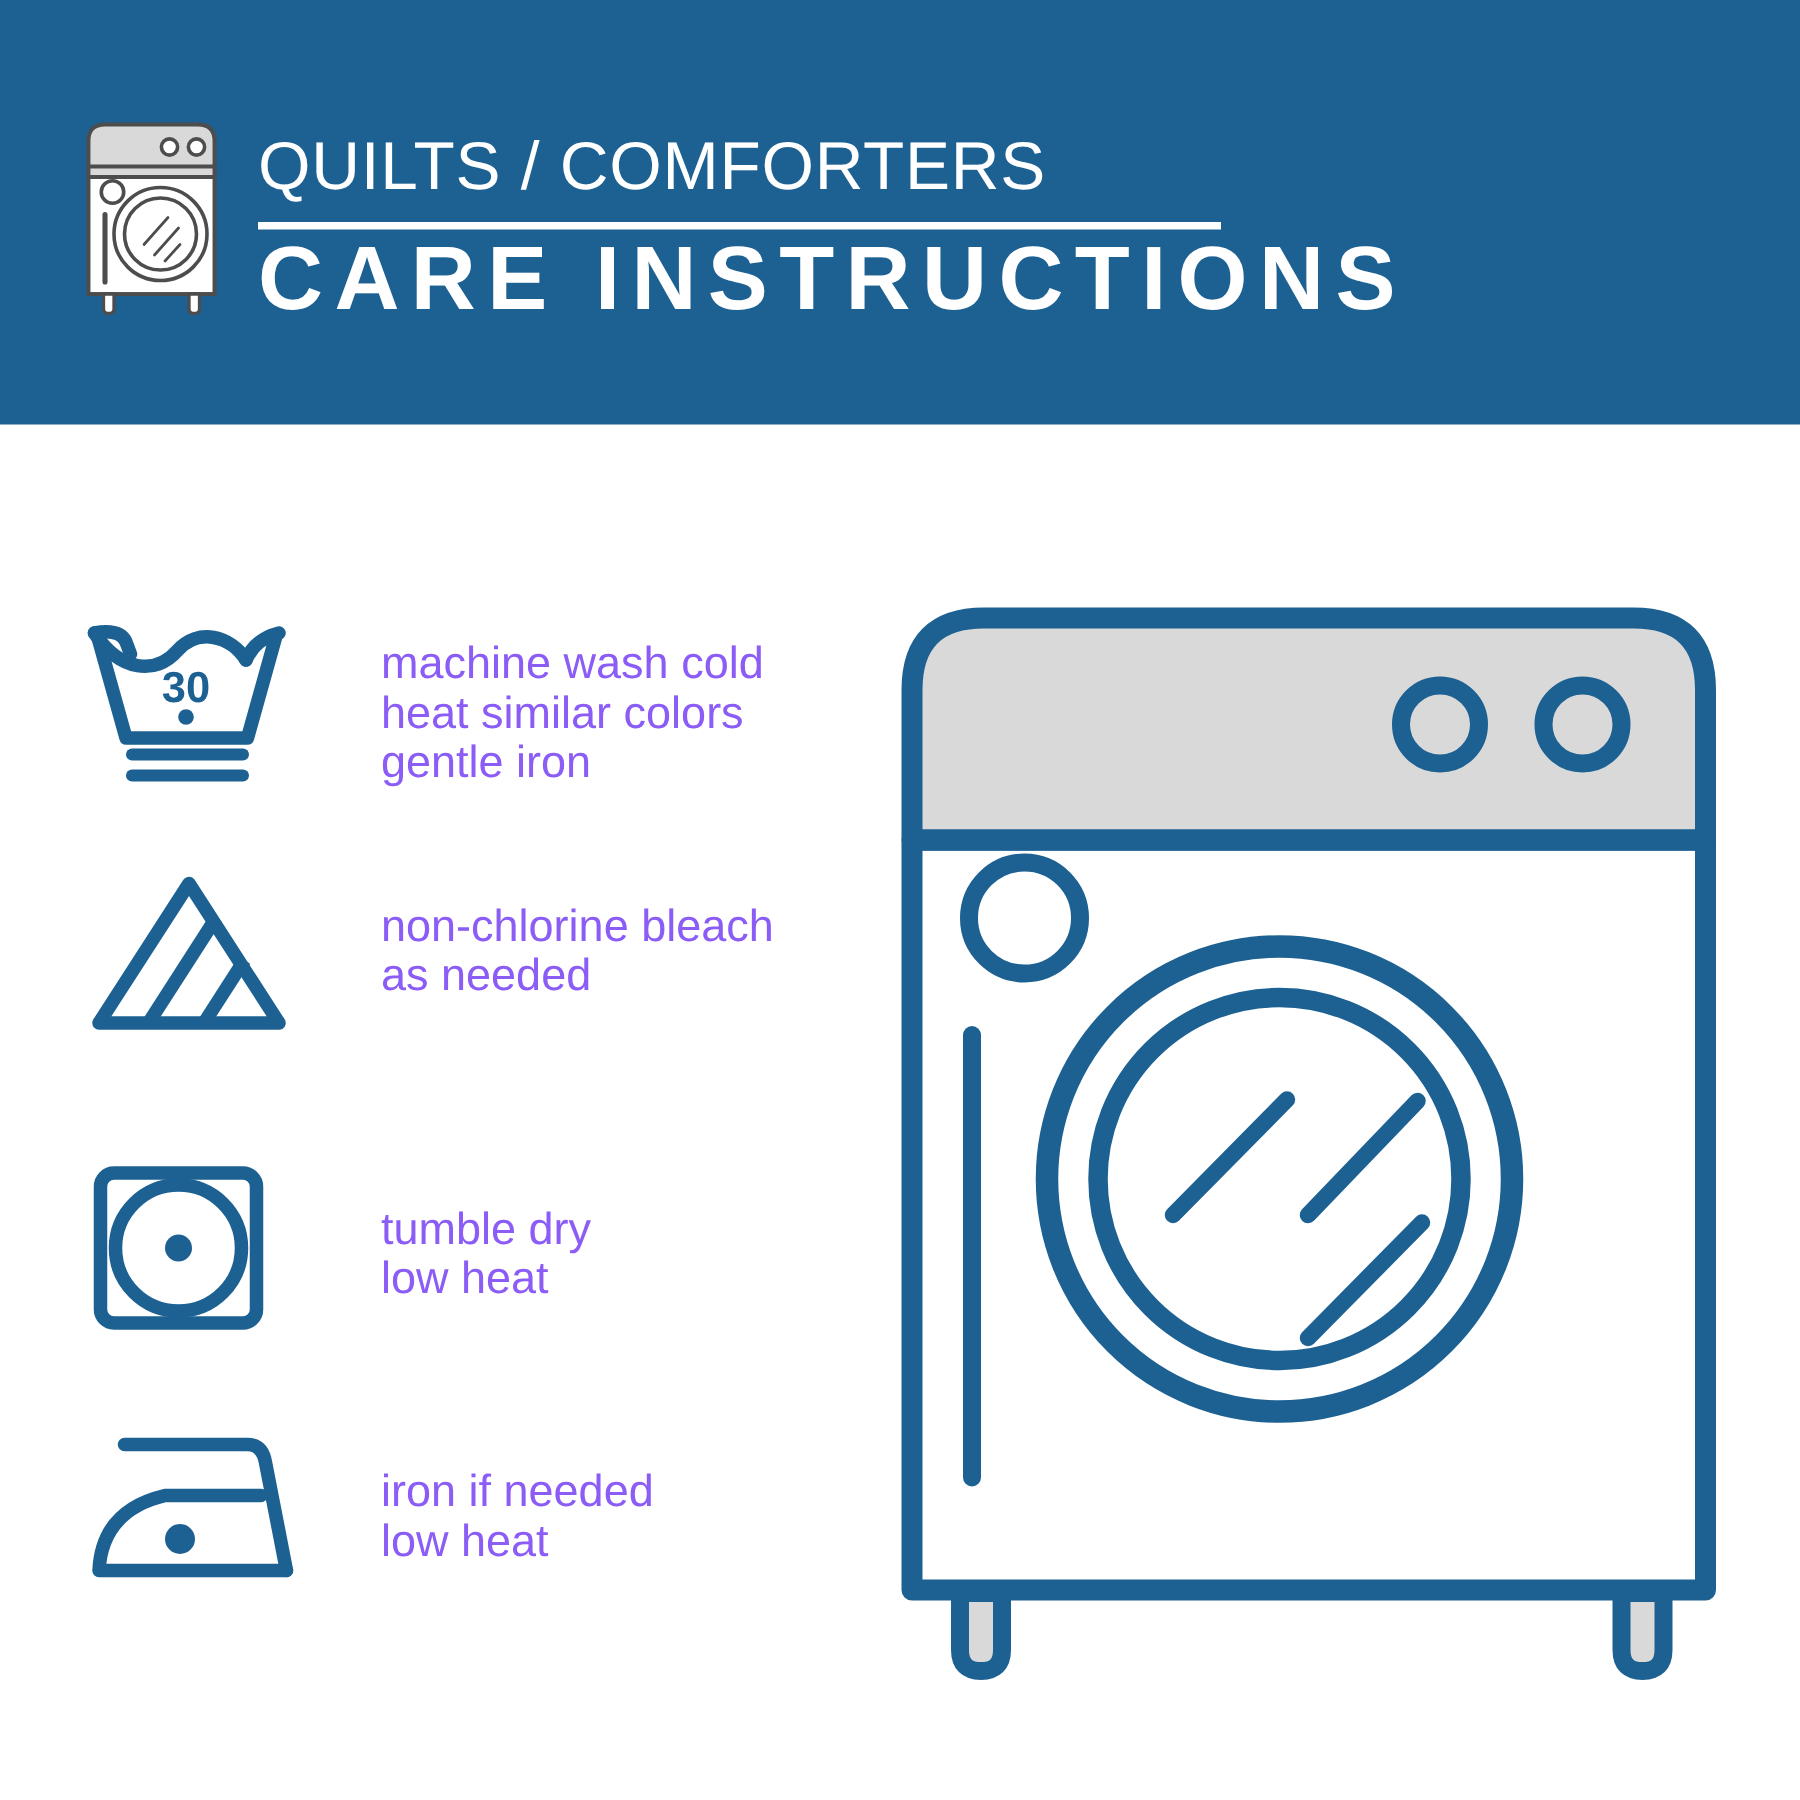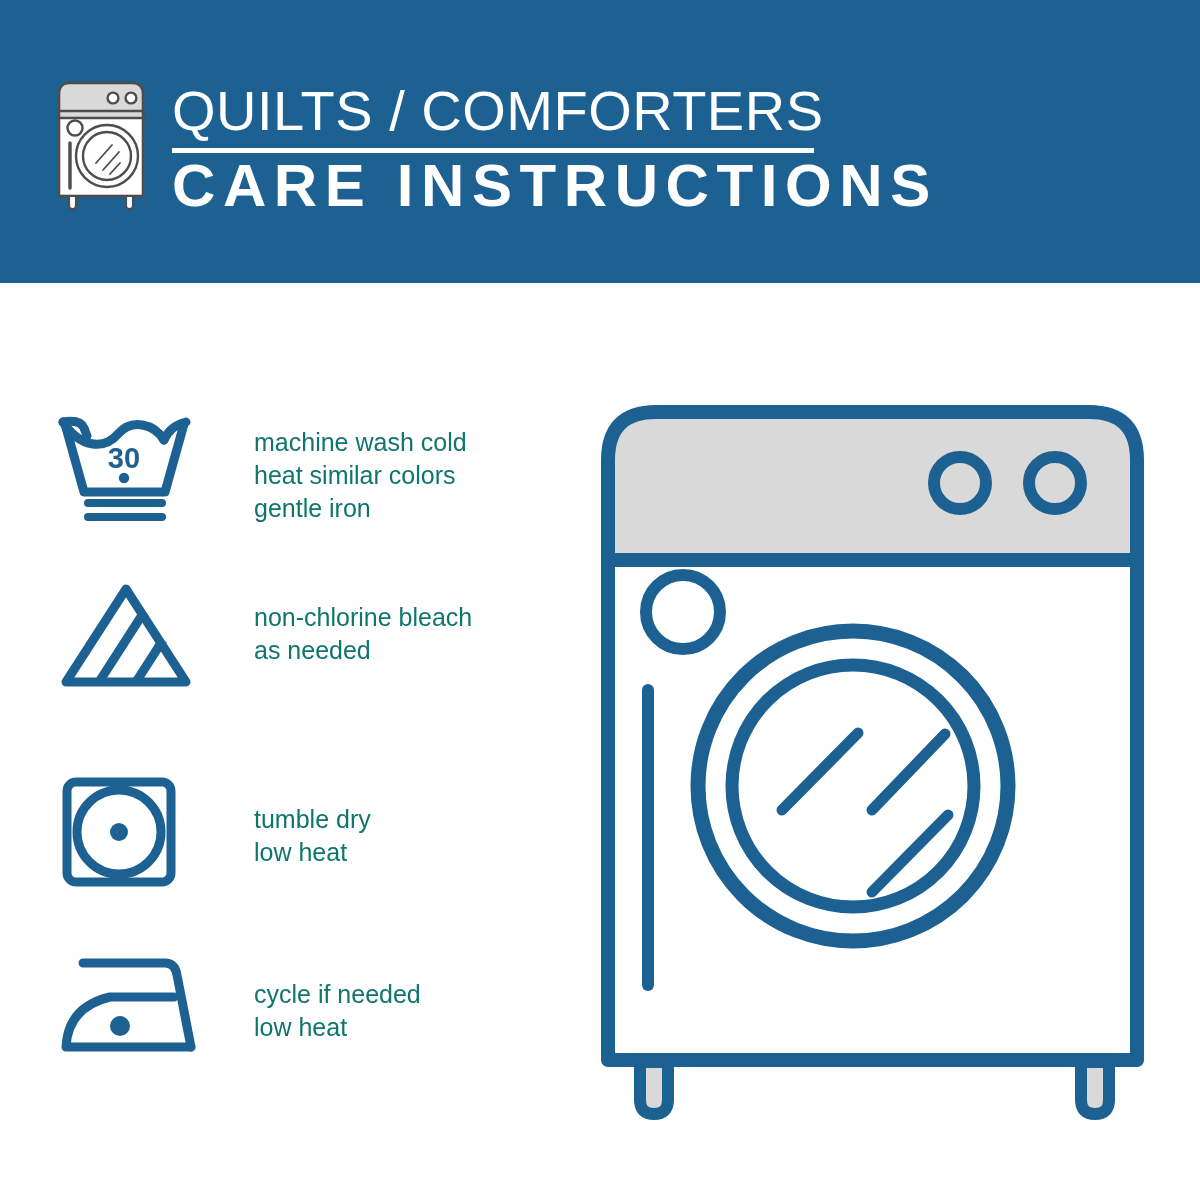--- a/index.html
+++ b/index.html
@@ -31,21 +31,21 @@
     width: 108px;
     height: 135px;
   }
   #header-titles {
     position: absolute;
     left: 172px;
     top: 80px;
     width: 660px;
   }
   #title-line-1 {
-    font-size: 56px;
+    font-size: 45px;
     font-weight: 300;
     color: #ffffff;
     letter-spacing: 0.5px;
     line-height: 62px;
     white-space: nowrap;
     font-family: "Liberation Sans", sans-serif;
   }
   #title-divider {
     width: 642px;
     height: 5px;
@@ -78,23 +78,23 @@
     width: 560px;
   }
   .care-symbol {
     position: absolute;
     left: 58px;
     top: 0;
   }
   .care-text {
     position: absolute;
     left: 254px;
-    font-size: 25px;
+    font-size: 30px;
     line-height: 33px;
-    color: #0f766e;
+    color: #8b5cf6;
     font-family: "Liberation Sans", sans-serif;
     font-weight: normal;
     white-space: nowrap;
   }
   .care-text div { display: block; }
 
   #row-wash   { top: 131px; }
   #row-bleach { top: 301px; }
   #row-dry    { top: 494px; }
   #row-iron   { top: 668px; }
@@ -193,21 +193,21 @@
     </div>
   </div>
 
   <div class="care-row" id="row-iron">
     <svg class="care-symbol" width="140" height="110" viewBox="0 0 140 110">
       <path d="M25 12 L107 12 Q117 12 119 24 L133 96" fill="none" stroke="#1d6193" stroke-width="9" stroke-linecap="round" stroke-linejoin="round"></path>
       <path d="M133 96 L8 96 Q10 56 52 46 L116 46" fill="none" stroke="#1d6193" stroke-width="9" stroke-linecap="round" stroke-linejoin="round"></path>
       <circle cx="62" cy="75" r="10" fill="#1d6193"></circle>
     </svg>
     <div class="care-text" id="text-iron">
-      <div>cycle if needed</div>
+      <div>iron if needed</div>
       <div>low heat</div>
     </div>
   </div>
 
 </div>
 
 <svg id="machine-illustration" viewBox="0 0 570 720">
 
   <path d="M8 160 L8 660 L537 660 L537 160 Z" fill="#ffffff" stroke="#1d6193" stroke-width="14" stroke-linejoin="round"></path>
 

